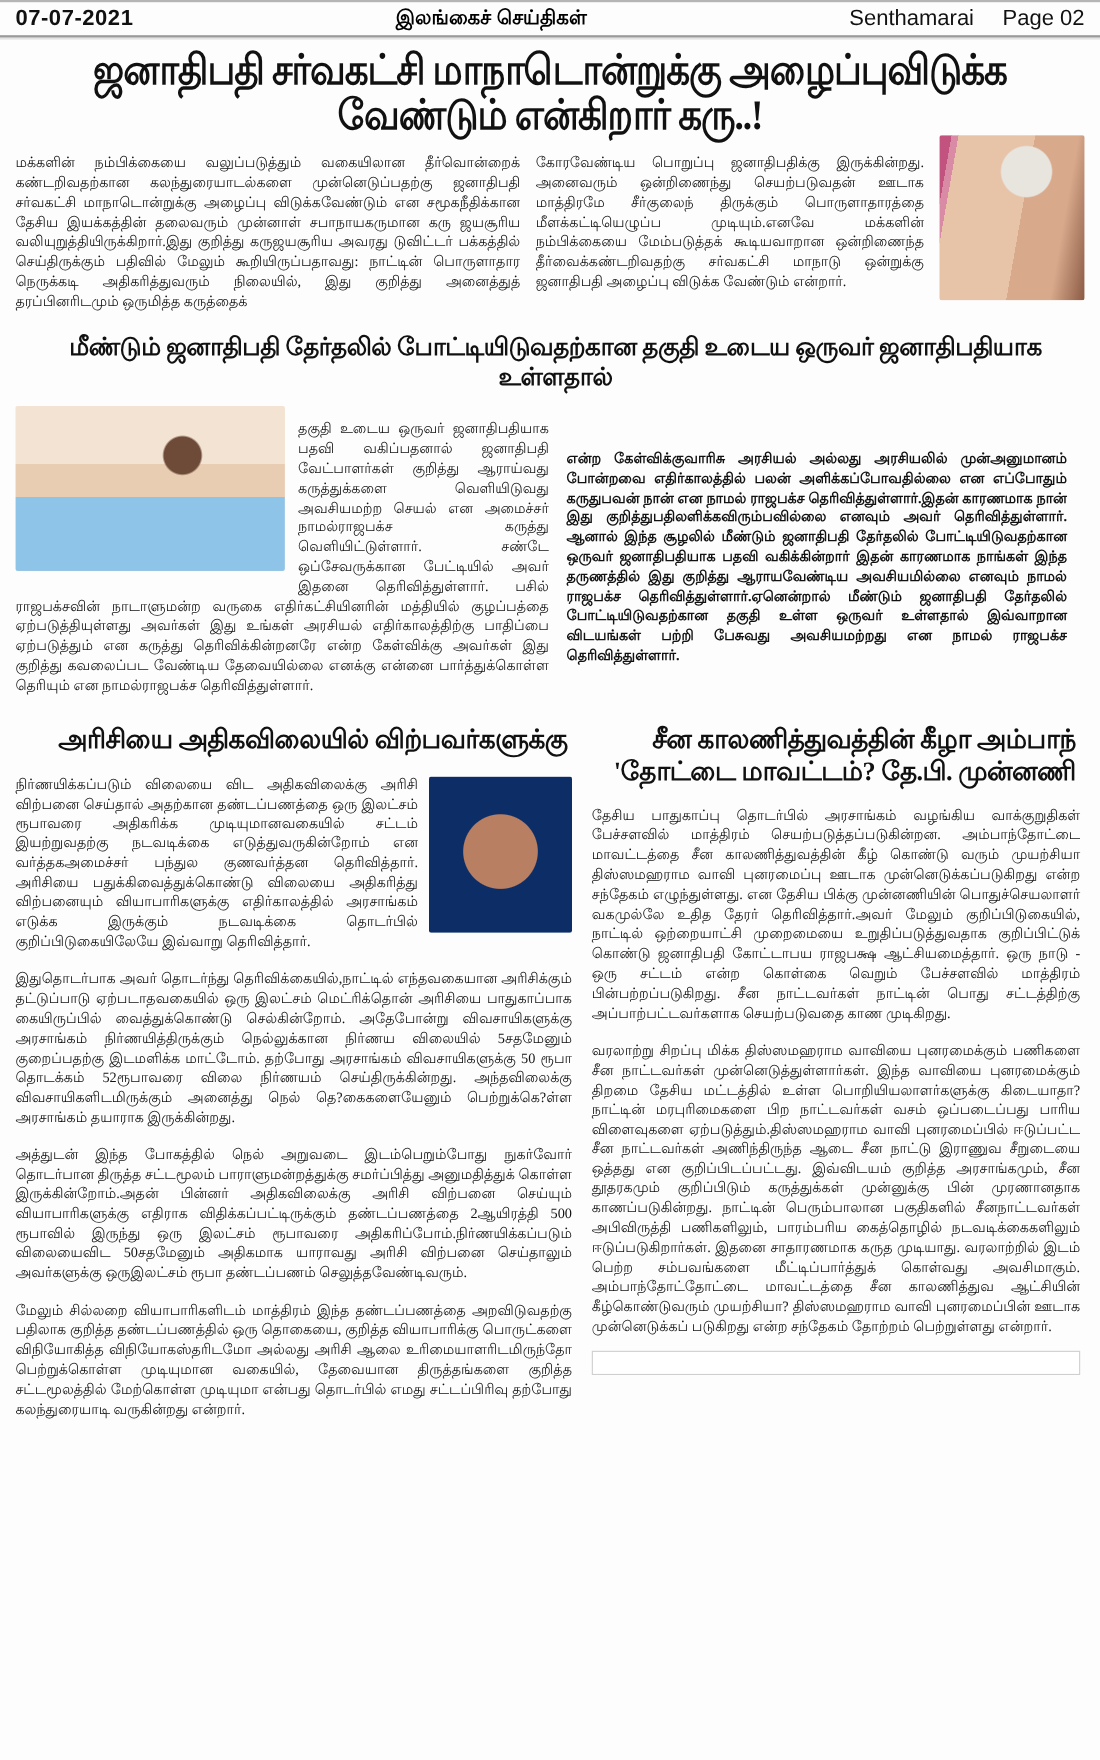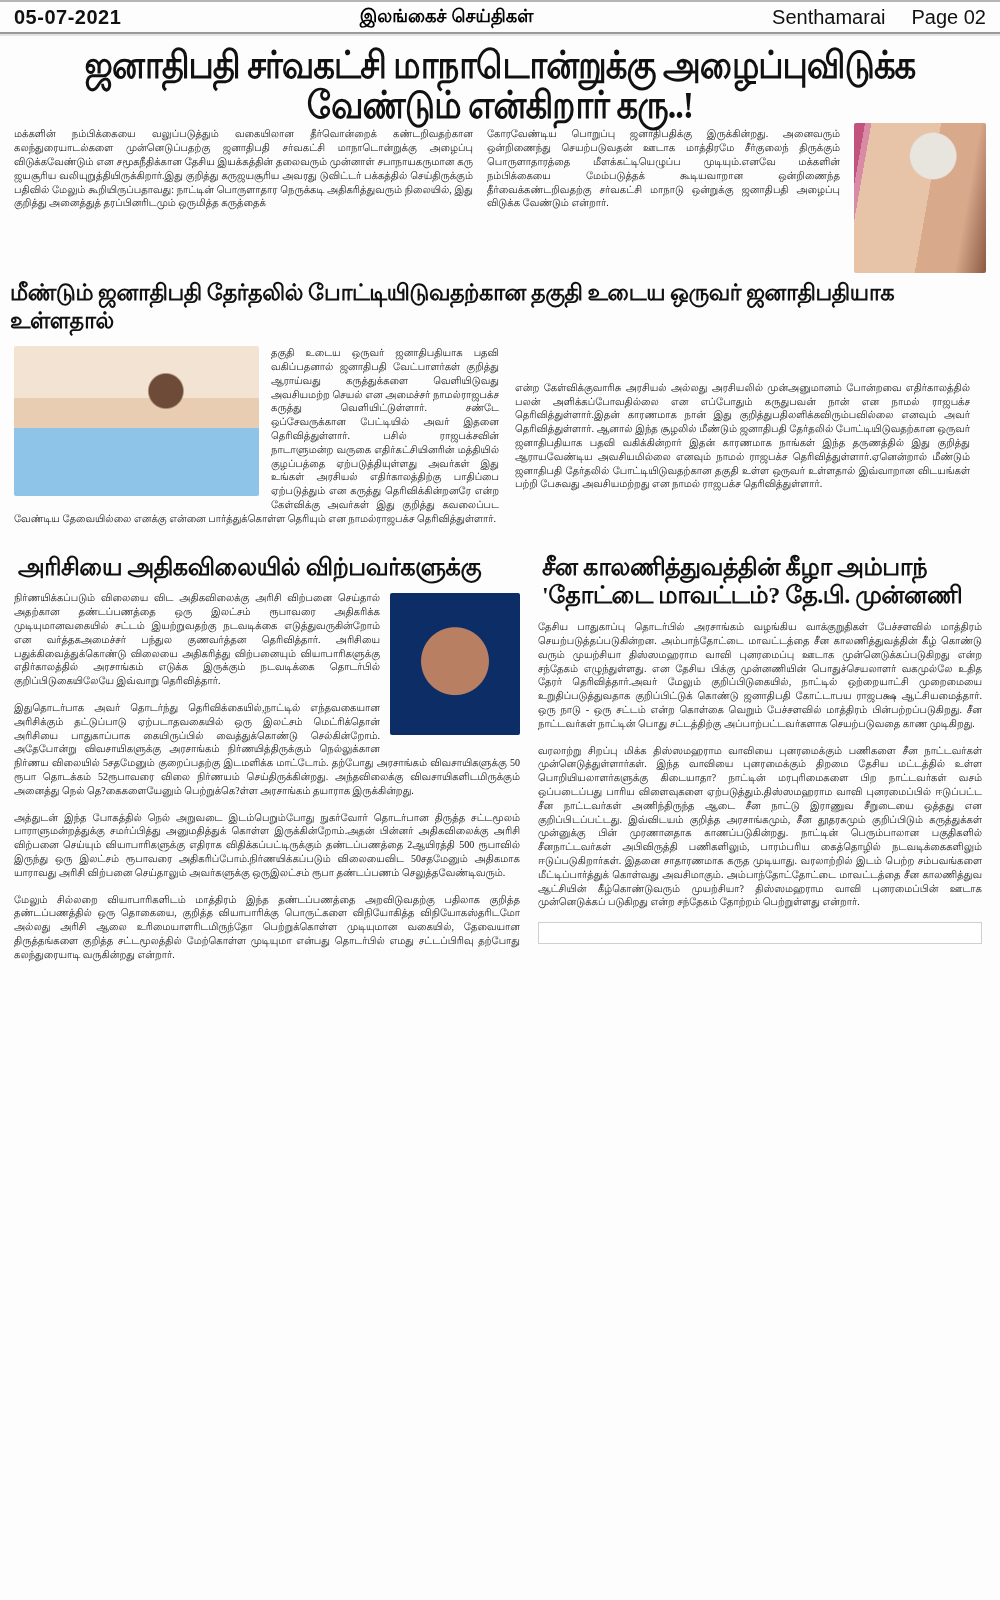--- a/index.html
+++ b/index.html
@@ -29,53 +29,53 @@
   .hl-main{
     text-align:center;
     font-size:34px;font-weight:bold;
     letter-spacing:-1px;
     padding:10px 8px 6px 8px;
     line-height:1.05;
     transform:scaleY(1.12);
     transform-origin:top center;
   }
   .hl2{
-    text-align:left;font-weight:bold;
+    text-align:center;font-weight:bold;
     font-size:22.5px;line-height:1.22;
     letter-spacing:-.5px;
     padding:6px 0 8px 10px;
   }
   .hl-sub{
-    text-align:left;font-weight:bold;
+    text-align:right;font-weight:bold;
     font-size:24px;line-height:1.2;
     letter-spacing:-.5px;
     margin:14px 4px 10px 4px;
   }
   
   .btxt{
-    font-size:10px;line-height:1.38;
+    font-size:13px;line-height:1.38;
     text-align:justify;
-    margin:4px 0 13px 0;
+    margin:16px 0 13px 0;
   }
   
   .art1{display:flex;gap:14px;padding:2px 14px 0 14px;}
   .art1 .c1{width:468px;}
   .art1 .c2{width:360px;}
   .ph{border-radius:2px;}
   .ph1{
     width:132px;height:150px;flex:0 0 132px;
     background:
       radial-gradient(circle at 60% 22%, #e8e4de 0 16%, rgba(0,0,0,0) 17%),
       linear-gradient(100deg, #c2527e 0 7%, #d98ba6 7% 11%, #e7c3a8 11% 55%, #d9a98c 55% 80%, #8a5a44 100%),
       #e7c3a8;
   }
   
   .art2{padding:0 14px;display:flex;gap:16px;align-items:center;}
   .art2 .c1{width:485px;}
-  .art2 .c2{width:455px;}
+  .art2 .c2{width:455px;font-weight:bold;}
   .ph2{
     float:left;width:245px;height:150px;
     margin:4px 12px 6px 0;
     background:
       radial-gradient(circle at 62% 30%, #6e4a38 0 9%, rgba(0,0,0,0) 10%),
       linear-gradient(180deg, #f3e3d2 0 35%, #e8cdb2 35% 55%, #8ec4e8 55% 100%),
       #eed9c2;
   }
   
   .cols{display:flex;gap:18px;padding:0 14px;}
@@ -94,21 +94,21 @@
     margin-top:8px;
     background:#fff;
   }
 </style>
 </head>
 <body>
 
 <div class="page">
 
   <div class="masthead">
-    <span class="date">05-07-2021</span>
+    <span class="date">07-07-2021</span>
     <span class="section">இலங்கைச் செய்திகள்</span>
     <span class="right">
       <span>Senthamarai</span>
       <span>Page 02</span>
     </span>
   </div>
 
   <div class="hl-main">ஜனாதிபதி சர்வகட்சி மாநாடொன்றுக்கு அழைப்புவிடுக்க வேண்டும் என்கிறார் கரு..!</div>
   <div class="art1">
     <p class="btxt c1">மக்களின் நம்பிக்கையை வலுப்படுத்தும் வகையிலான தீர்வொன்றைக் கண்டறிவதற்கான கலந்துரையாடல்களை முன்னெடுப்பதற்கு ஜனாதிபதி சர்வகட்சி மாநாடொன்றுக்கு அழைப்பு விடுக்கவேண்டும் என சமூகநீதிக்கான தேசிய இயக்கத்தின் தலைவரும் முன்னாள் சபாநாயகருமான கரு ஜயசூரிய வலியுறுத்தியிருக்கிறார்.இது குறித்து கருஜயசூரிய அவரது டுவிட்டர் பக்கத்தில் செய்திருக்கும் பதிவில் மேலும் கூறியிருப்பதாவது: நாட்டின் பொருளாதார நெருக்கடி அதிகரித்துவரும் நிலையில், இது குறித்து அனைத்துத் தரப்பினரிடமும் ஒருமித்த கருத்தைக்</p>

